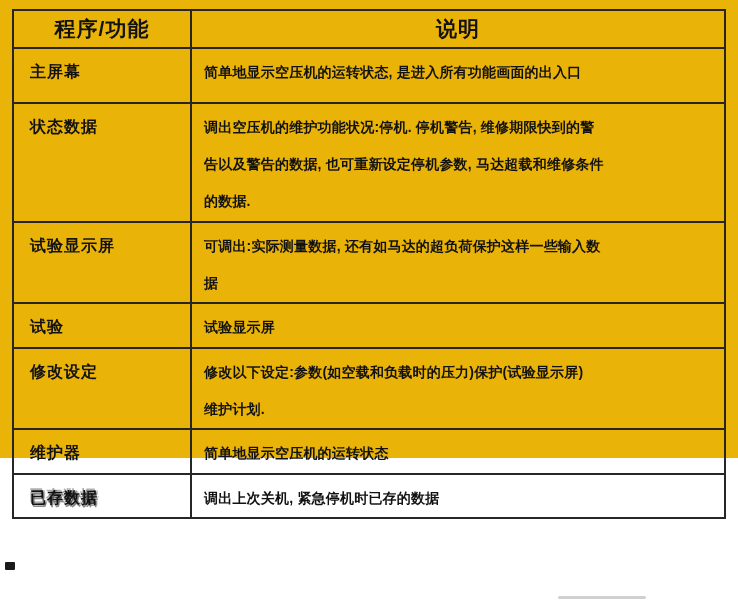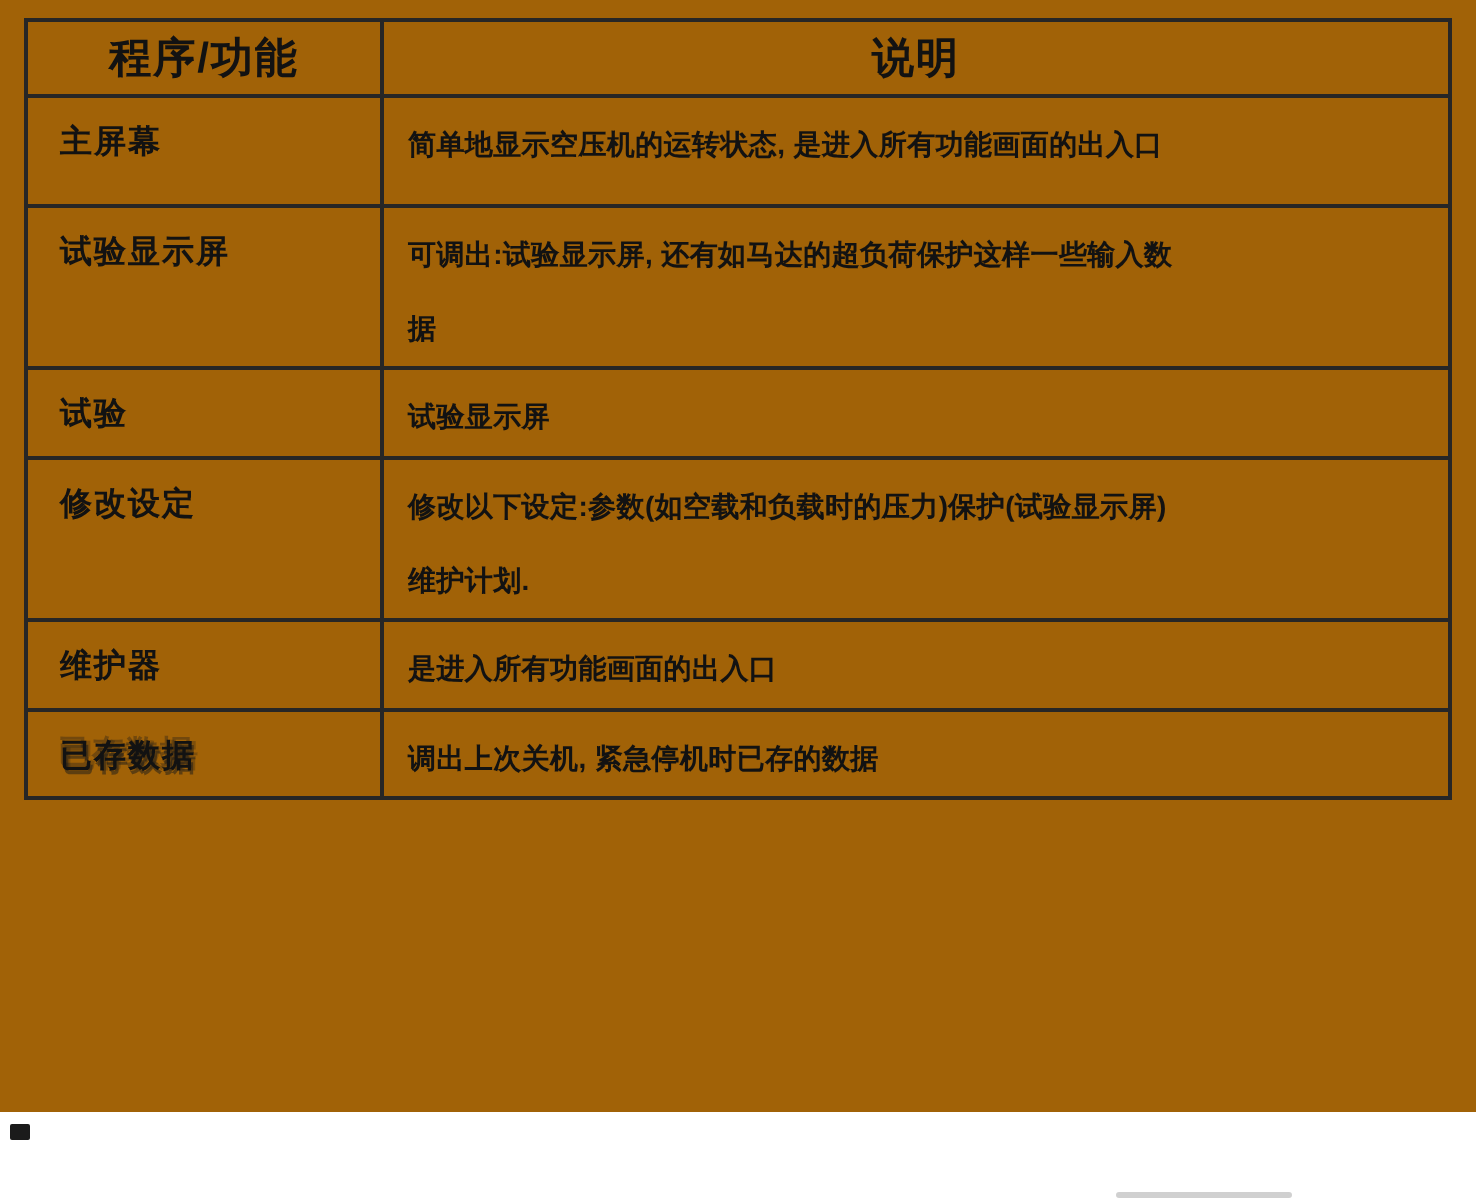--- a/index.html
+++ b/index.html
@@ -10,22 +10,22 @@
   body {
     width: 738px;
     height: 600px;
     font-family: "Liberation Sans", "DejaVu Sans", sans-serif;
     color: #121212;
     overflow: hidden;
   }
   .page {
     position: relative;
     width: 738px;
-    height: 556px;
-    background: #a16207;
+    height: 458px;
+    background: #eab308;
   }
   table.fn-table {
     position: absolute;
     left: 12px;
     top: 9px;
     width: 712px;
     border-collapse: collapse;
     table-layout: fixed;
     border: 2px solid #000000;
   }
@@ -102,37 +102,43 @@
       <tr>
         <th>程序/功能</th>
         <th>说明</th>
       </tr>
     </thead>
     <tbody>
       <tr class="r1">
         <td class="fn">主屏幕</td>
         <td class="desc">简单地显示空压机的运转状态, 是进入所有功能画面的出入口</td>
       </tr>
+      <tr class="r2">
+        <td class="fn">状态数据</td>
+        <td class="desc">调出空压机的维护功能状况:停机. 停机警告, 维修期限快到的警
+告以及警告的数据, 也可重新设定停机参数, 马达超载和维修条件
+的数据.</td>
+      </tr>
       <tr class="r3">
         <td class="fn">试验显示屏</td>
-        <td class="desc">可调出:试验显示屏, 还有如马达的超负荷保护这样一些输入数
+        <td class="desc">可调出:实际测量数据, 还有如马达的超负荷保护这样一些输入数
 据</td>
       </tr>
       <tr class="r5">
         <td class="fn">试验</td>
         <td class="desc">试验显示屏</td>
       </tr>
       <tr class="r6">
         <td class="fn">修改设定</td>
         <td class="desc">修改以下设定:参数(如空载和负载时的压力)保护(试验显示屏)
 维护计划.</td>
       </tr>
       <tr class="r7">
         <td class="fn">维护器</td>
-        <td class="desc">是进入所有功能画面的出入口</td>
+        <td class="desc">简单地显示空压机的运转状态</td>
       </tr>
       <tr class="r8">
         <td class="fn garbled">已存数据</td>
         <td class="desc">调出上次关机, 紧急停机时已存的数据</td>
       </tr>
     </tbody>
   </table>
   <div class="artifact"></div>
   <div class="smudge"></div>
 </div>

